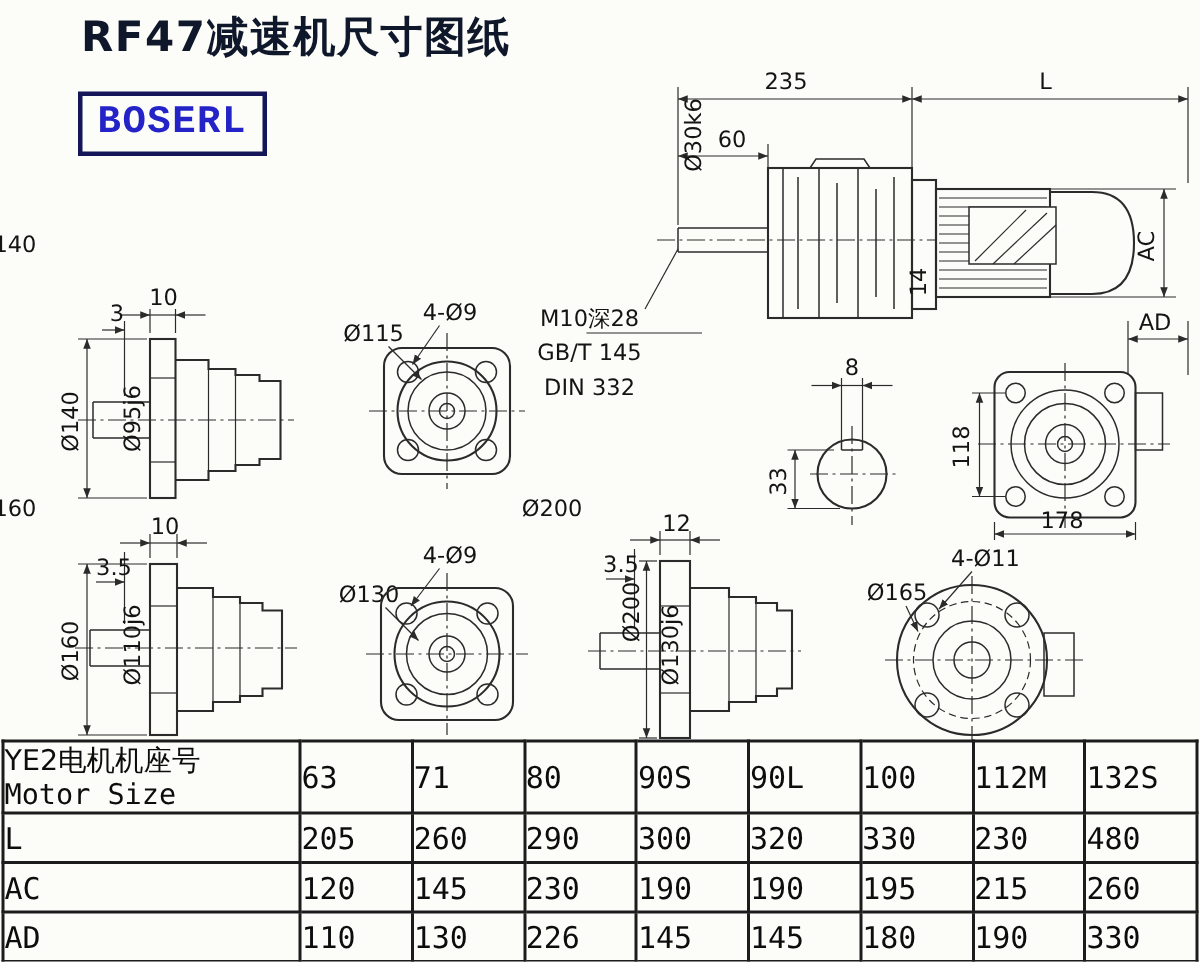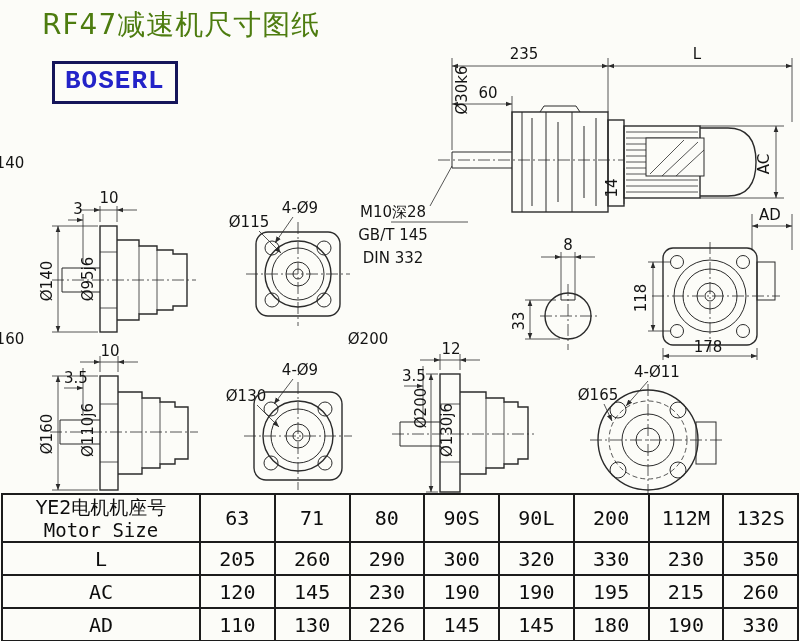--- a/index.html
+++ b/index.html
@@ -1,33 +1,33 @@
 <!DOCTYPE html>
 <html><head>
 <meta charset="utf-8">
 <style>
   *{margin:0;padding:0;box-sizing:border-box}
   body{background:#e9e9e9}
   .canvas{position:relative;width:800px;height:641px;background:#fcfcf8;overflow:hidden;
           font-family:"DejaVu Sans",sans-serif;color:#141414}
-  .title{position:absolute;left:42px;top:6px;font-size:28px;font-weight:normal;color:#4d7c0f;letter-spacing:1px}
+  .title{position:absolute;left:54px;top:6px;font-size:28px;font-weight:bold;color:#0f172a;letter-spacing:1px}
   .brand{position:absolute;left:52px;top:61px;border:3px solid #15155a;color:#2323c8;
          font-family:Liberation Mono, monospace;font-weight:bold;font-size:26px;letter-spacing:1px;
          padding:0 10px 3px;background:#fcfcf8;line-height:34px}
   svg.draw{position:absolute;left:0;top:0}
   svg.draw line, svg.draw path, svg.draw rect, svg.draw circle, svg.draw polyline{
       stroke:#2b2b2b;fill:none;stroke-width:1}
   svg.draw .thick{stroke-width:1.4}
   svg.draw .thin{stroke-width:.8}
   svg.draw .cl{stroke-dasharray:12 3 2 3;stroke-width:.8}
   svg.draw .dash{stroke-dasharray:5 3;stroke-width:.8}
   svg.draw text{fill:#141414;stroke:none;font-family:"DejaVu Sans",sans-serif;
       font-size:15px;text-anchor:middle}
   .dims-table{position:absolute;left:1px;top:493px;width:798px;border-collapse:collapse;
-      table-layout:fixed;text-align:center;color:#0d0d0d}
+      table-layout:fixed;text-align:left;color:#0d0d0d}
   .dims-table th,.dims-table td{border:2px solid #1c1c1c;font-weight:normal;
       font-family:"DejaVu Sans Mono",monospace;font-size:20px;vertical-align:middle}
   .dims-table tr.hdr{height:48px}
   .dims-table tr.datarow{height:33px}
   .hdr-cn{font-size:19px;font-family:"DejaVu Sans",sans-serif;line-height:23px}
   .hdr-en{font-size:19px;line-height:22px}
 </style>
 </head>
 <body>
 
@@ -315,34 +315,34 @@
         <tr class="hdr">
       <th>
         <div class="hdr-cn">YE2电机机座号</div>
         <div class="hdr-en">Motor Size</div>
       </th>
       <td>63</td>
       <td>71</td>
       <td>80</td>
       <td>90S</td>
       <td>90L</td>
-      <td>200</td>
+      <td>100</td>
       <td>112M</td>
       <td>132S</td>
     </tr>
     <tr class="datarow">
       <th>L</th>
       <td>205</td>
       <td>260</td>
       <td>290</td>
       <td>300</td>
       <td>320</td>
       <td>330</td>
       <td>230</td>
-      <td>350</td>
+      <td>480</td>
     </tr>
     <tr class="datarow">
       <th>AC</th>
       <td>120</td>
       <td>145</td>
       <td>230</td>
       <td>190</td>
       <td>190</td>
       <td>195</td>
       <td>215</td>

